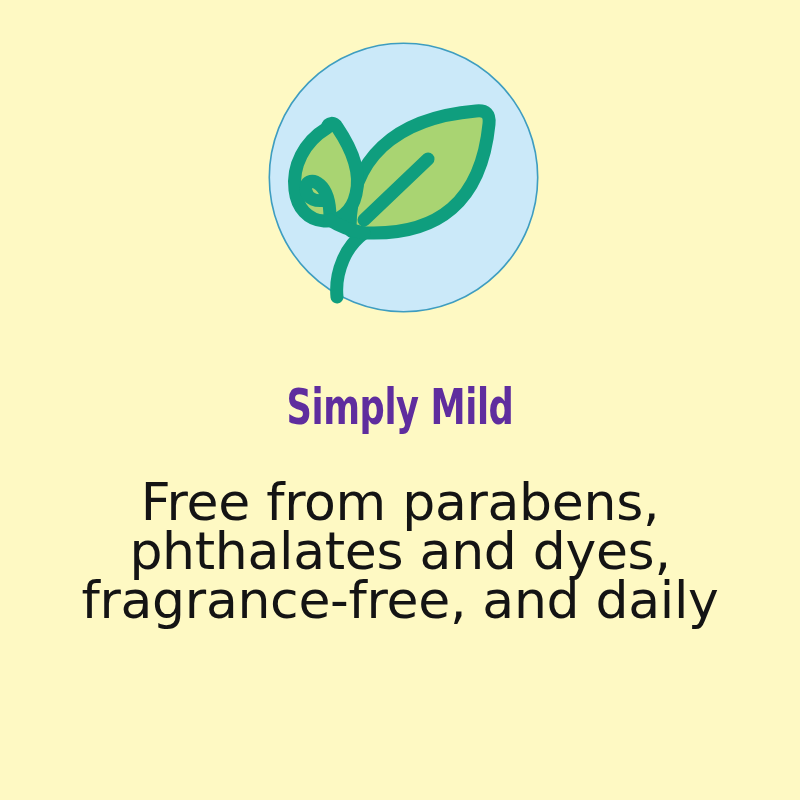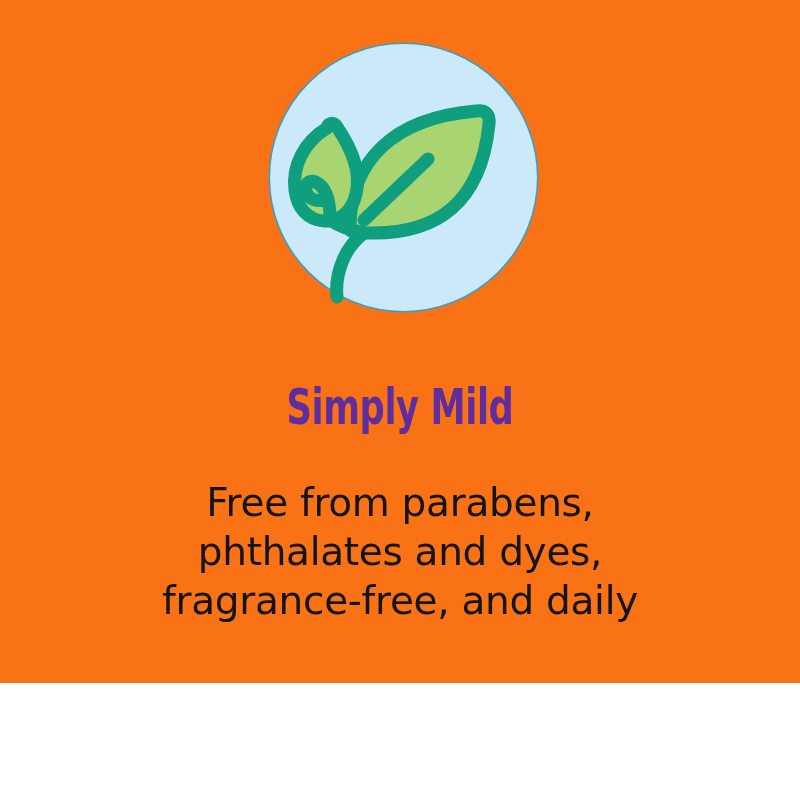--- a/index.html
+++ b/index.html
@@ -11,22 +11,22 @@
     width: 800px;
     height: 800px;
     background: #ffffff;
     font-family: "Liberation Sans", sans-serif;
     overflow: hidden;
   }
 
   .card {
     position: relative;
     width: 800px;
-    height: 683px;
-    background: #f97316;
+    height: 800px;
+    background: #fef9c3;
     display: flex;
     flex-direction: column;
     align-items: center;
   }
 
   
   .badge-wrap {
     position: absolute;
     left: 268px;
     top: 42px;
@@ -60,21 +60,21 @@
   }
 
   
   .body-copy {
     position: absolute;
     top: 478px;
     left: 0;
     width: 800px;
     text-align: center;
     font-family: "DejaVu Sans", "Liberation Sans", sans-serif;
-    font-size: 39px;
+    font-size: 52px;
     font-weight: 400;
     line-height: 49px;
     color: #141414;
     letter-spacing: -0.3px;
   }
   .body-copy .line {
     display: block;
     white-space: nowrap;
   }
 </style>

